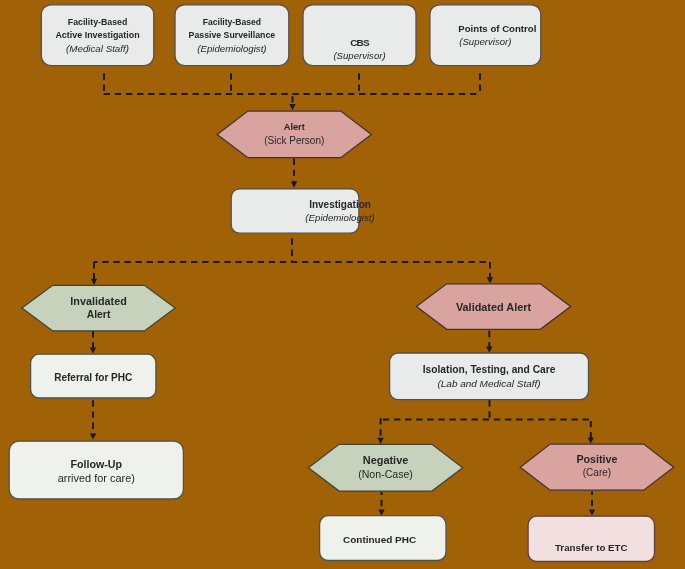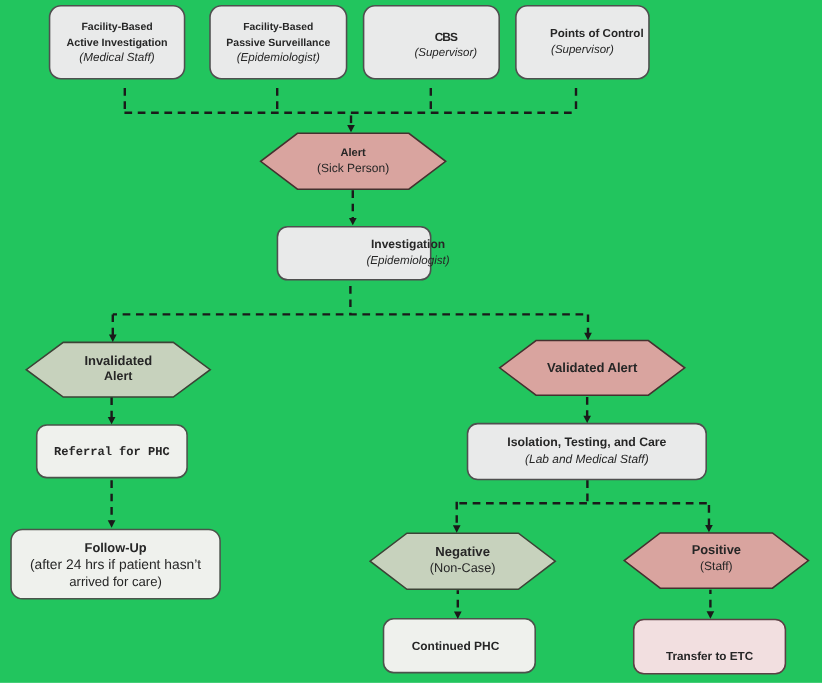--- a/index.html
+++ b/index.html
@@ -1,19 +1,19 @@
 <!DOCTYPE html>
 <html><head>
 <meta charset="utf-8">
 <title>Alert Management Flowchart</title>
 <style>
   html,body{margin:0;padding:0;}
   body{width:685px;height:569px;background:#ffffff;overflow:hidden;
        font-family:"Liberation Sans",sans-serif;}
-  #canvas{position:relative;width:685px;height:569px;background:#22c55e;}
+  #canvas{position:relative;width:685px;height:569px;background:#a16207;}
   svg#shapes{position:absolute;left:0;top:0;width:685px;height:569px;}
   .sh{stroke-width:1.3;}
   .s-grey{fill:#e9eaea;stroke:#4f4f4f;}
   .s-red{fill:#d9a49f;stroke:#44312f;}
   .s-green{fill:#c7d2bd;stroke:#3c4336;}
   .s-palegreen{fill:#eff1ed;stroke:#4b534b;}
   .s-pink{fill:#f2dfe0;stroke:#5b4044;}
   .cn{fill:none;stroke:#1a1a1a;stroke-width:2;stroke-dasharray:6.4 4.7;stroke-linecap:butt;}
   .ar{fill:#1a1a1a;stroke:none;}
   .label{position:absolute;display:flex;flex-direction:column;align-items:center;justify-content:center;
@@ -82,21 +82,21 @@
     <div class="label" style="left:41.3px;top:4.8px;width:112.5px;height:60.8px;line-height:13px;">
         <div class="lb" style="font-size:8.77px;">Facility-Based</div>
         <div class="lb" style="font-size:8.93px;">Active Investigation</div>
         <div class="li" style="font-size:9.76px;">(Medical Staff)</div>
       </div>
     <div class="label" style="left:175px;top:4.8px;width:113.8px;height:60.8px;line-height:13px;">
         <div class="lb" style="font-size:8.61px;">Facility-Based</div>
         <div class="lb" style="font-size:8.76px;text-align:center;">Passive  Surveillance</div>
         <div class="li" style="font-size:9.68px;">(Epidemiologist)</div>
       </div>
-    <div class="label" style="left:303px;top:8px;width:113px;height:60.8px;line-height:13px;margin-left:12px;">
+    <div class="label" style="left:303px;top:19px;width:113px;height:60.8px;line-height:13px;">
         <div class="lb" style="font-size:9.9px;letter-spacing:-0.75px;">CBS</div>
         <div class="li" style="font-size:9.61px;">(Supervisor)</div>
       </div>
     <div class="label" style="left:429.9px;top:4.8px;width:110.9px;height:60.8px;line-height:13px;">
         <div class="lb" style="font-size:9.65px;margin-left:24px;">Points of Control</div>
         <div class="li" style="font-size:9.61px;">(Supervisor)</div>
       </div>
     <div class="label" style="left:217.2px;top:111.1px;width:154.2px;height:46.6px;line-height:13.6px;">
         <div class="lb" style="font-size:9.22px;">Alert</div>
         <div class="lr" style="font-size:10px;">(Sick Person)</div>
@@ -105,39 +105,38 @@
         <div class="lb" style="font-size:10.03px;">Investigation</div>
         <div class="li" style="font-size:9.68px;">(Epidemiologist)</div>
       </div>
     <div class="label" style="left:21.9px;top:285.3px;width:153.3px;height:45.6px;line-height:14px;">
         <div class="lb" style="font-size:10.8px;">Invalidated</div>
         <div class="lb" style="font-size:10.36px;">Alert</div>
       </div>
     <div class="label" style="left:416.4px;top:283.8px;width:154.2px;height:47px;line-height:14px;">
         <div class="lb" style="font-size:10.88px;">Validated Alert</div>
       </div>
-    <div class="label" style="left:30.6px;top:354.2px;width:125.3px;height:43.8px;line-height:13.3px;padding-top:3.2px;font-family:Liberation Mono, monospace;">
+    <div class="label" style="left:30.6px;top:354.2px;width:125.3px;height:43.8px;line-height:13.3px;padding-top:3.2px;">
         <div class="lb" style="font-size:10.06px;">Referral for PHC</div>
       </div>
     <div class="label" style="left:389.6px;top:353px;width:198.9px;height:46.6px;line-height:13.4px;padding-top:1.2px;">
         <div class="lb" style="font-size:10.23px;">Isolation, Testing, and Care</div>
         <div class="li" style="font-size:9.98px;">(Lab and Medical Staff)</div>
       </div>
     <div class="label" style="left:9.2px;top:441.2px;width:174.2px;height:57.8px;line-height:14.3px;padding-top:1.8px;">
         <div class="lb" style="font-size:10.69px;">Follow-Up</div>
-        <div class="lr" style="font-size:11.52px;">(after 24 hrs if patient hasn’t</div>
         <div class="lr" style="font-size:10.95px;">arrived for care)</div>
       </div>
     <div class="label" style="left:308.4px;top:444.3px;width:154.3px;height:46.8px;line-height:14px;padding-bottom:2.4px;">
         <div class="lb" style="font-size:10.92px;">Negative</div>
         <div class="lr" style="font-size:10.59px;">(Non-Case)</div>
       </div>
     <div class="label" style="left:520.2px;top:444.1px;width:153.5px;height:46.1px;line-height:14px;padding-bottom:2.4px;">
         <div class="lb" style="font-size:10.73px;">Positive</div>
-        <div class="lr" style="font-size:10.06px;">(Staff)</div>
+        <div class="lr" style="font-size:10.06px;">(Care)</div>
       </div>
     <div class="label" style="left:319.6px;top:515.7px;width:120px;height:44.8px;line-height:13.2px;padding-top:3px;border-radius:20px;">
         <div class="lb" style="font-size:9.97px;">Continued PHC</div>
       </div>
     <div class="label" style="left:528.1px;top:516.2px;width:126.4px;height:45.3px;line-height:13.2px;padding-top:18px;">
         <div class="lb" style="font-size:9.77px;">Transfer to ETC</div>
       </div>
   </div>
 </div>
 

